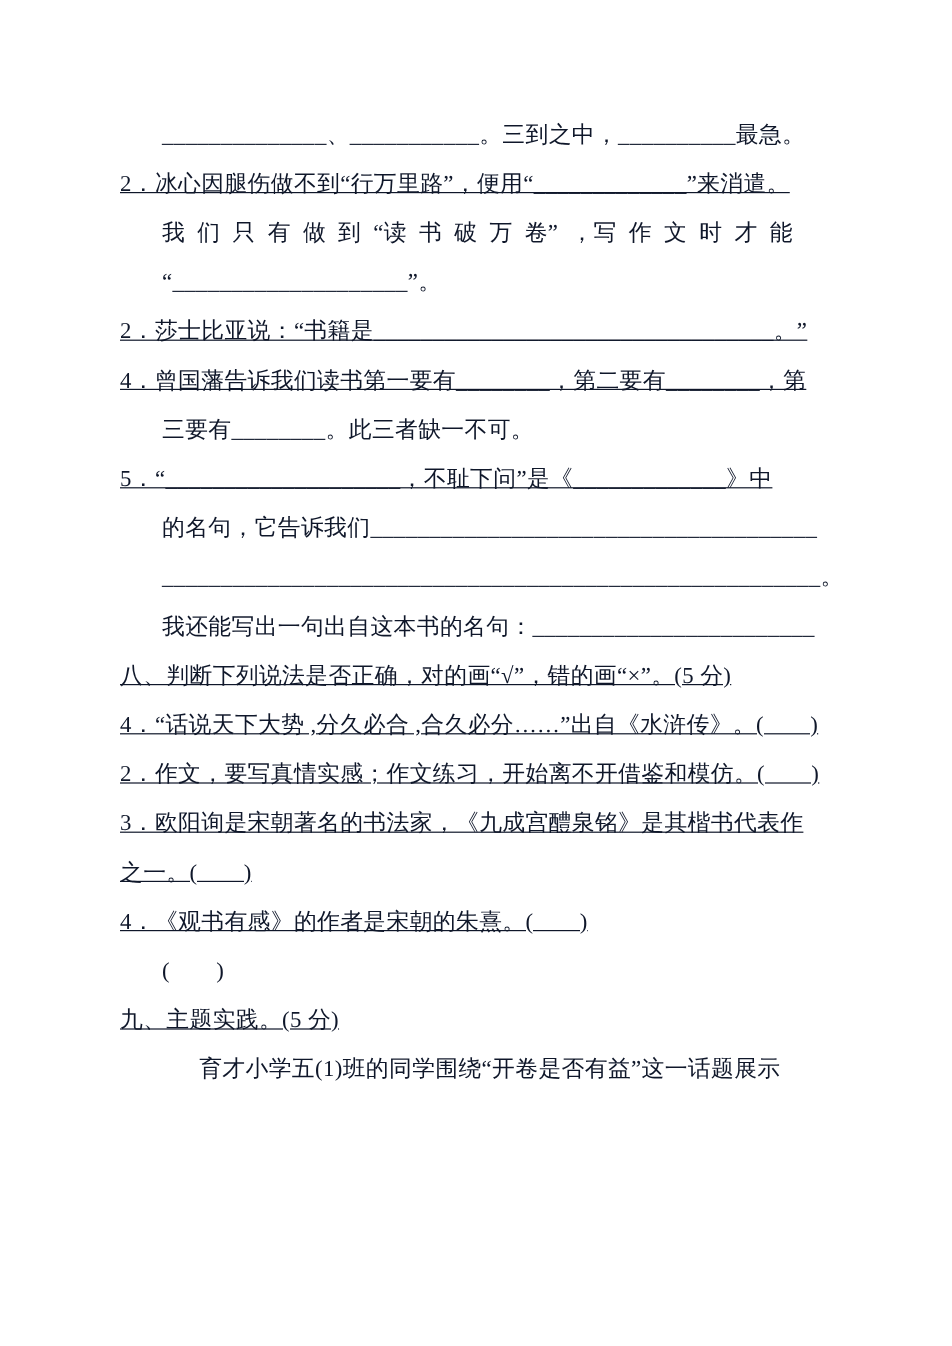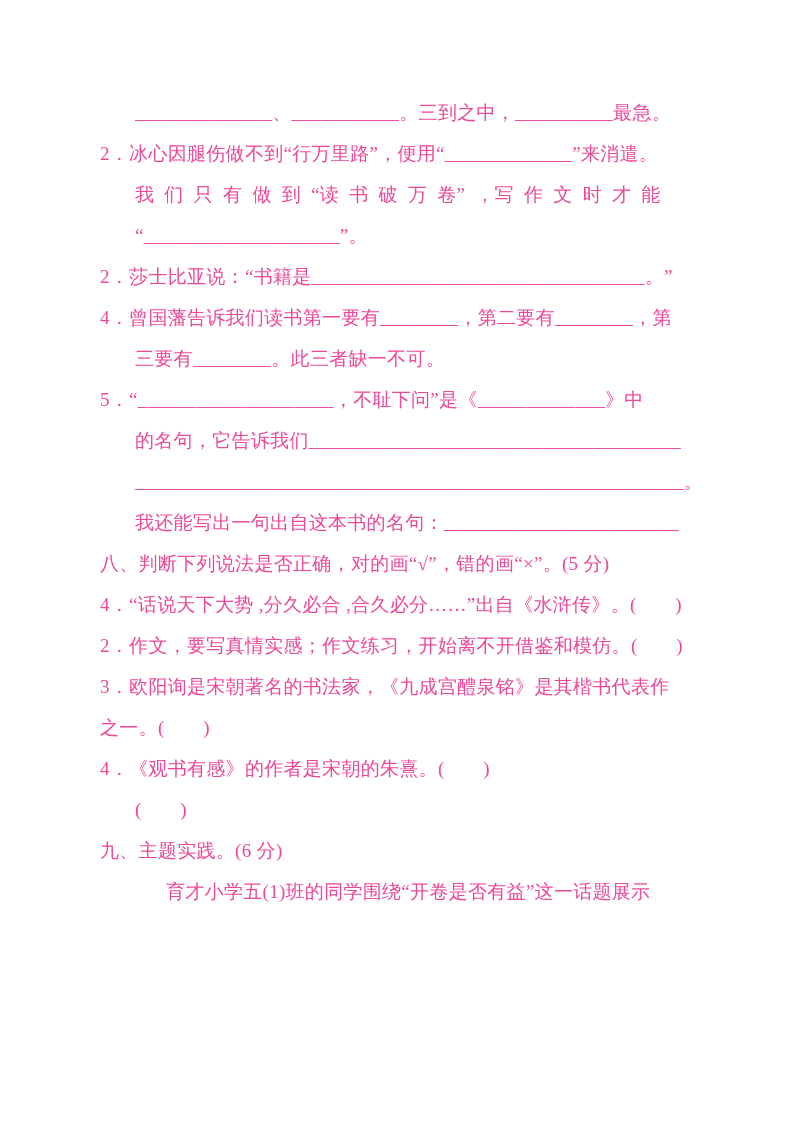--- a/index.html
+++ b/index.html
@@ -4,38 +4,38 @@
 <style>
   * { box-sizing: border-box; }
   html, body { margin: 0; padding: 0; }
   body { background: #ffffff; }
   .page {
     position: relative;
     width: 793px;
     height: 1122px;
     margin: 0 auto;
     background: #ffffff;
-    color: #ec4899;
+    color: #0f172a;
     font-family: "Liberation Serif", "DejaVu Serif", serif;
     overflow: hidden;
   }
   .content {
     position: absolute;
     left: 100px;
     top: 92px;
     width: 596px;
     font-size: 19px;
   }
   .line {
     line-height: 41px;
     white-space: pre-wrap;
     letter-spacing: 0.3px;
     min-height: 41px;
   }
-  .indent-none { padding-left: 0; }
+  .indent-none { padding-left: 0; text-decoration: underline; }
   .indent-hang { padding-left: 35px; }
   .indent-para { text-indent: 66px; }
   .spread { word-spacing: 5px; }
 </style>
 </head>
 <body>
 
 <div class="page">
   <div class="content" id="content">
       <div class="line indent-hang">______________、___________。三到之中，__________最急。</div>
@@ -49,16 +49,16 @@
       <div class="line indent-hang">的名句，它告诉我们______________________________________</div>
       <div class="line indent-hang">________________________________________________________。</div>
       <div class="line indent-hang">我还能写出一句出自这本书的名句：________________________</div>
       <div class="line indent-none">八、判断下列说法是否正确，对的画“√”，错的画“×”。(5 分)</div>
       <div class="line indent-none">4．“话说天下大势 ,分久必合 ,合久必分……”出自《水浒传》。(　　)</div>
       <div class="line indent-none">2．作文，要写真情实感；作文练习，开始离不开借鉴和模仿。(　　)</div>
       <div class="line indent-none">3．欧阳询是宋朝著名的书法家，《九成宫醴泉铭》是其楷书代表作</div>
       <div class="line indent-none">之一。(　　)</div>
       <div class="line indent-none">4．《观书有感》的作者是宋朝的朱熹。(　　)</div>
       <div class="line indent-hang">(　　)</div>
-      <div class="line indent-none">九、主题实践。(6 分)</div>
+      <div class="line indent-none">九、主题实践。(5 分)</div>
       <div class="line indent-para">育才小学五(1)班的同学围绕“开卷是否有益”这一话题展示</div>
     </div>
 </div>
 
 </body></html>

